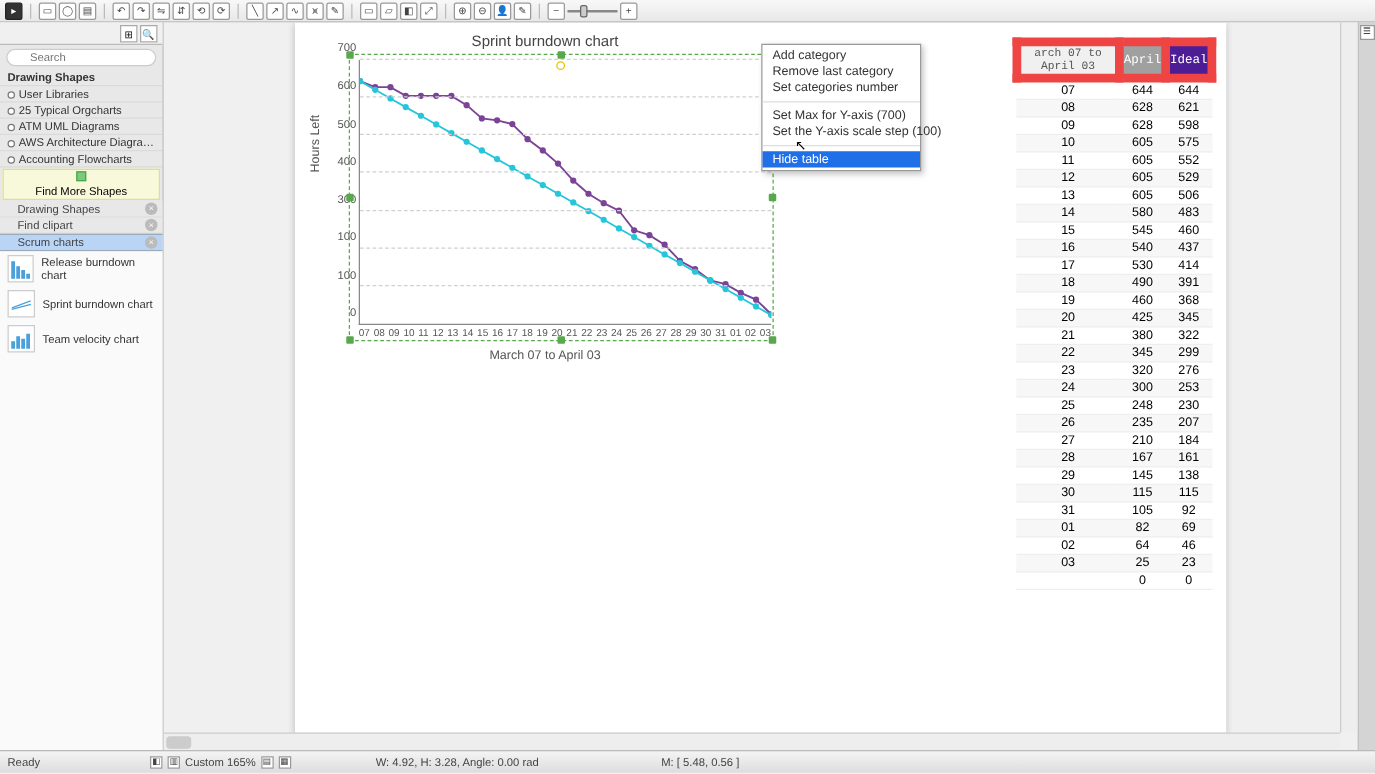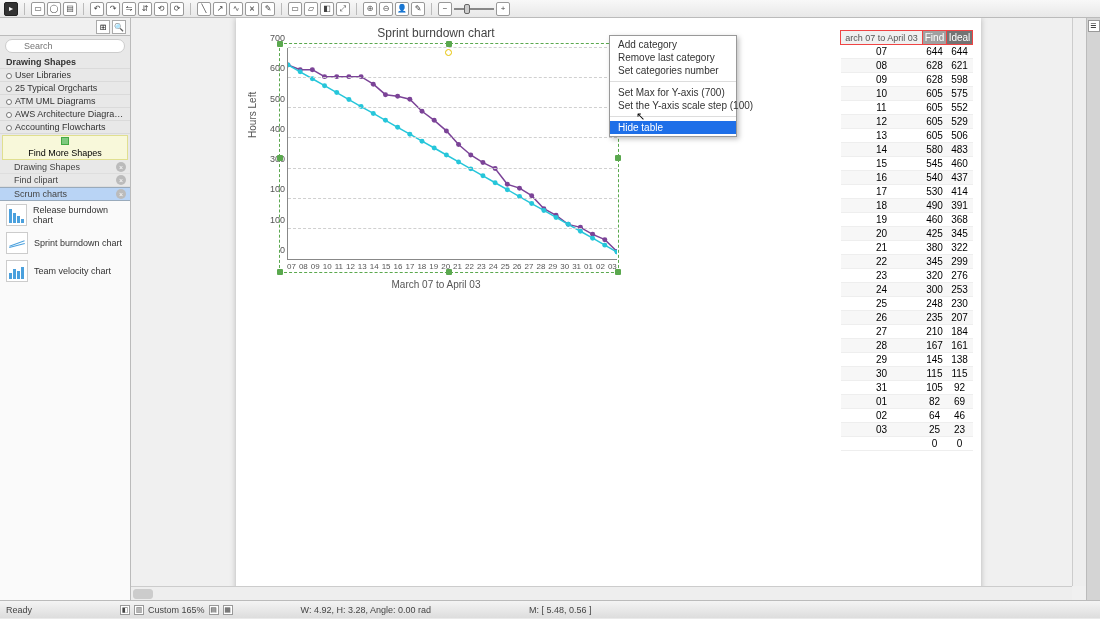--- a/index.html
+++ b/index.html
@@ -77,28 +77,28 @@
 svg.chart-svg { position: absolute; left: 0; top: 0; width: 100%; height: 100%;}
 .series-real { stroke: #7b4397; stroke-width: 1.5; fill: none;}
 .series-ideal { stroke: #26c6da; stroke-width: 1.5; fill: none;}
 .pt { r: 2.5; }
 .pt.real { fill: #7b4397;}
 .pt.ideal { fill: #26c6da;}
 
 
 .data-table { position: absolute; right: 8px; top: 12px; font-size: 10px; border-collapse: collapse;}
 .data-table th, .data-table td { padding: 1px 0; text-align: center; height: 14px;}
-.data-table th { color: #fff; font-weight: normal; border: 1px solid #ef4444;}
+.data-table th { color: #fff; font-weight: normal; border: 7px solid #ef4444; font-family: Liberation Mono, monospace;}
 .data-table td { border-bottom: 1px solid #eee;}
 .data-table .col-date { width: 82px; background: #fafafa;}
 .data-table .col-real { width: 24px;}
 .data-table .col-ideal { width: 26px;}
 .data-table thead .col-date { background: #f0f0f0; color: #555; font-size: 9px;}
 .data-table thead .col-real { background: #a0a0a0;}
-.data-table thead .col-ideal { background: #737373; margin-left: 12px;}
+.data-table thead .col-ideal { background: #4c1d95; margin-left: 12px;}
 .data-table tbody tr:nth-child(even) td { background: #f7f7f7;}
 .data-table tbody tr:nth-child(odd) td { background: #fff;}
 
 
 .ctx-menu { position: absolute; z-index: 10; left: 373px; top: 17px; width: 128px; background: #fff; border: 1px solid #999; box-shadow: 2px 2px 5px rgba(0,0,0,0.25); font-size: 10px; color: #333; padding: 2px 0;}
 .ctx-item { padding: 1px 8px; white-space: nowrap; cursor: pointer;}
 .ctx-sep { height: 1px; background: #ddd; margin: 4px 0;}
 .ctx-item.hl { background: #1e6fe8; color: #fff;}
 .cursor { position: absolute; left: 400px; top: 92px; font-size: 11px; z-index: 11; color: #000; pointer-events: none;}
 
@@ -342,21 +342,21 @@
               <span>02</span>
               <span>03</span>
             </div>
           <div class="chart-subtitle">March 07 to April 03</div>
         </div>
 
         <table class="data-table">
           <thead>
             <tr>
               <th class="col-date">arch 07 to April 03</th>
-              <th class="col-real">Find</th>
+              <th class="col-real">April</th>
               <th class="col-ideal">Ideal</th>
             </tr>
           </thead>
           <tbody id="tbody">
               <tr>
                 <td class="col-date">07</td>
                 <td class="col-real">644</td>
                 <td class="col-ideal">644</td>
               </tr>
               <tr>

